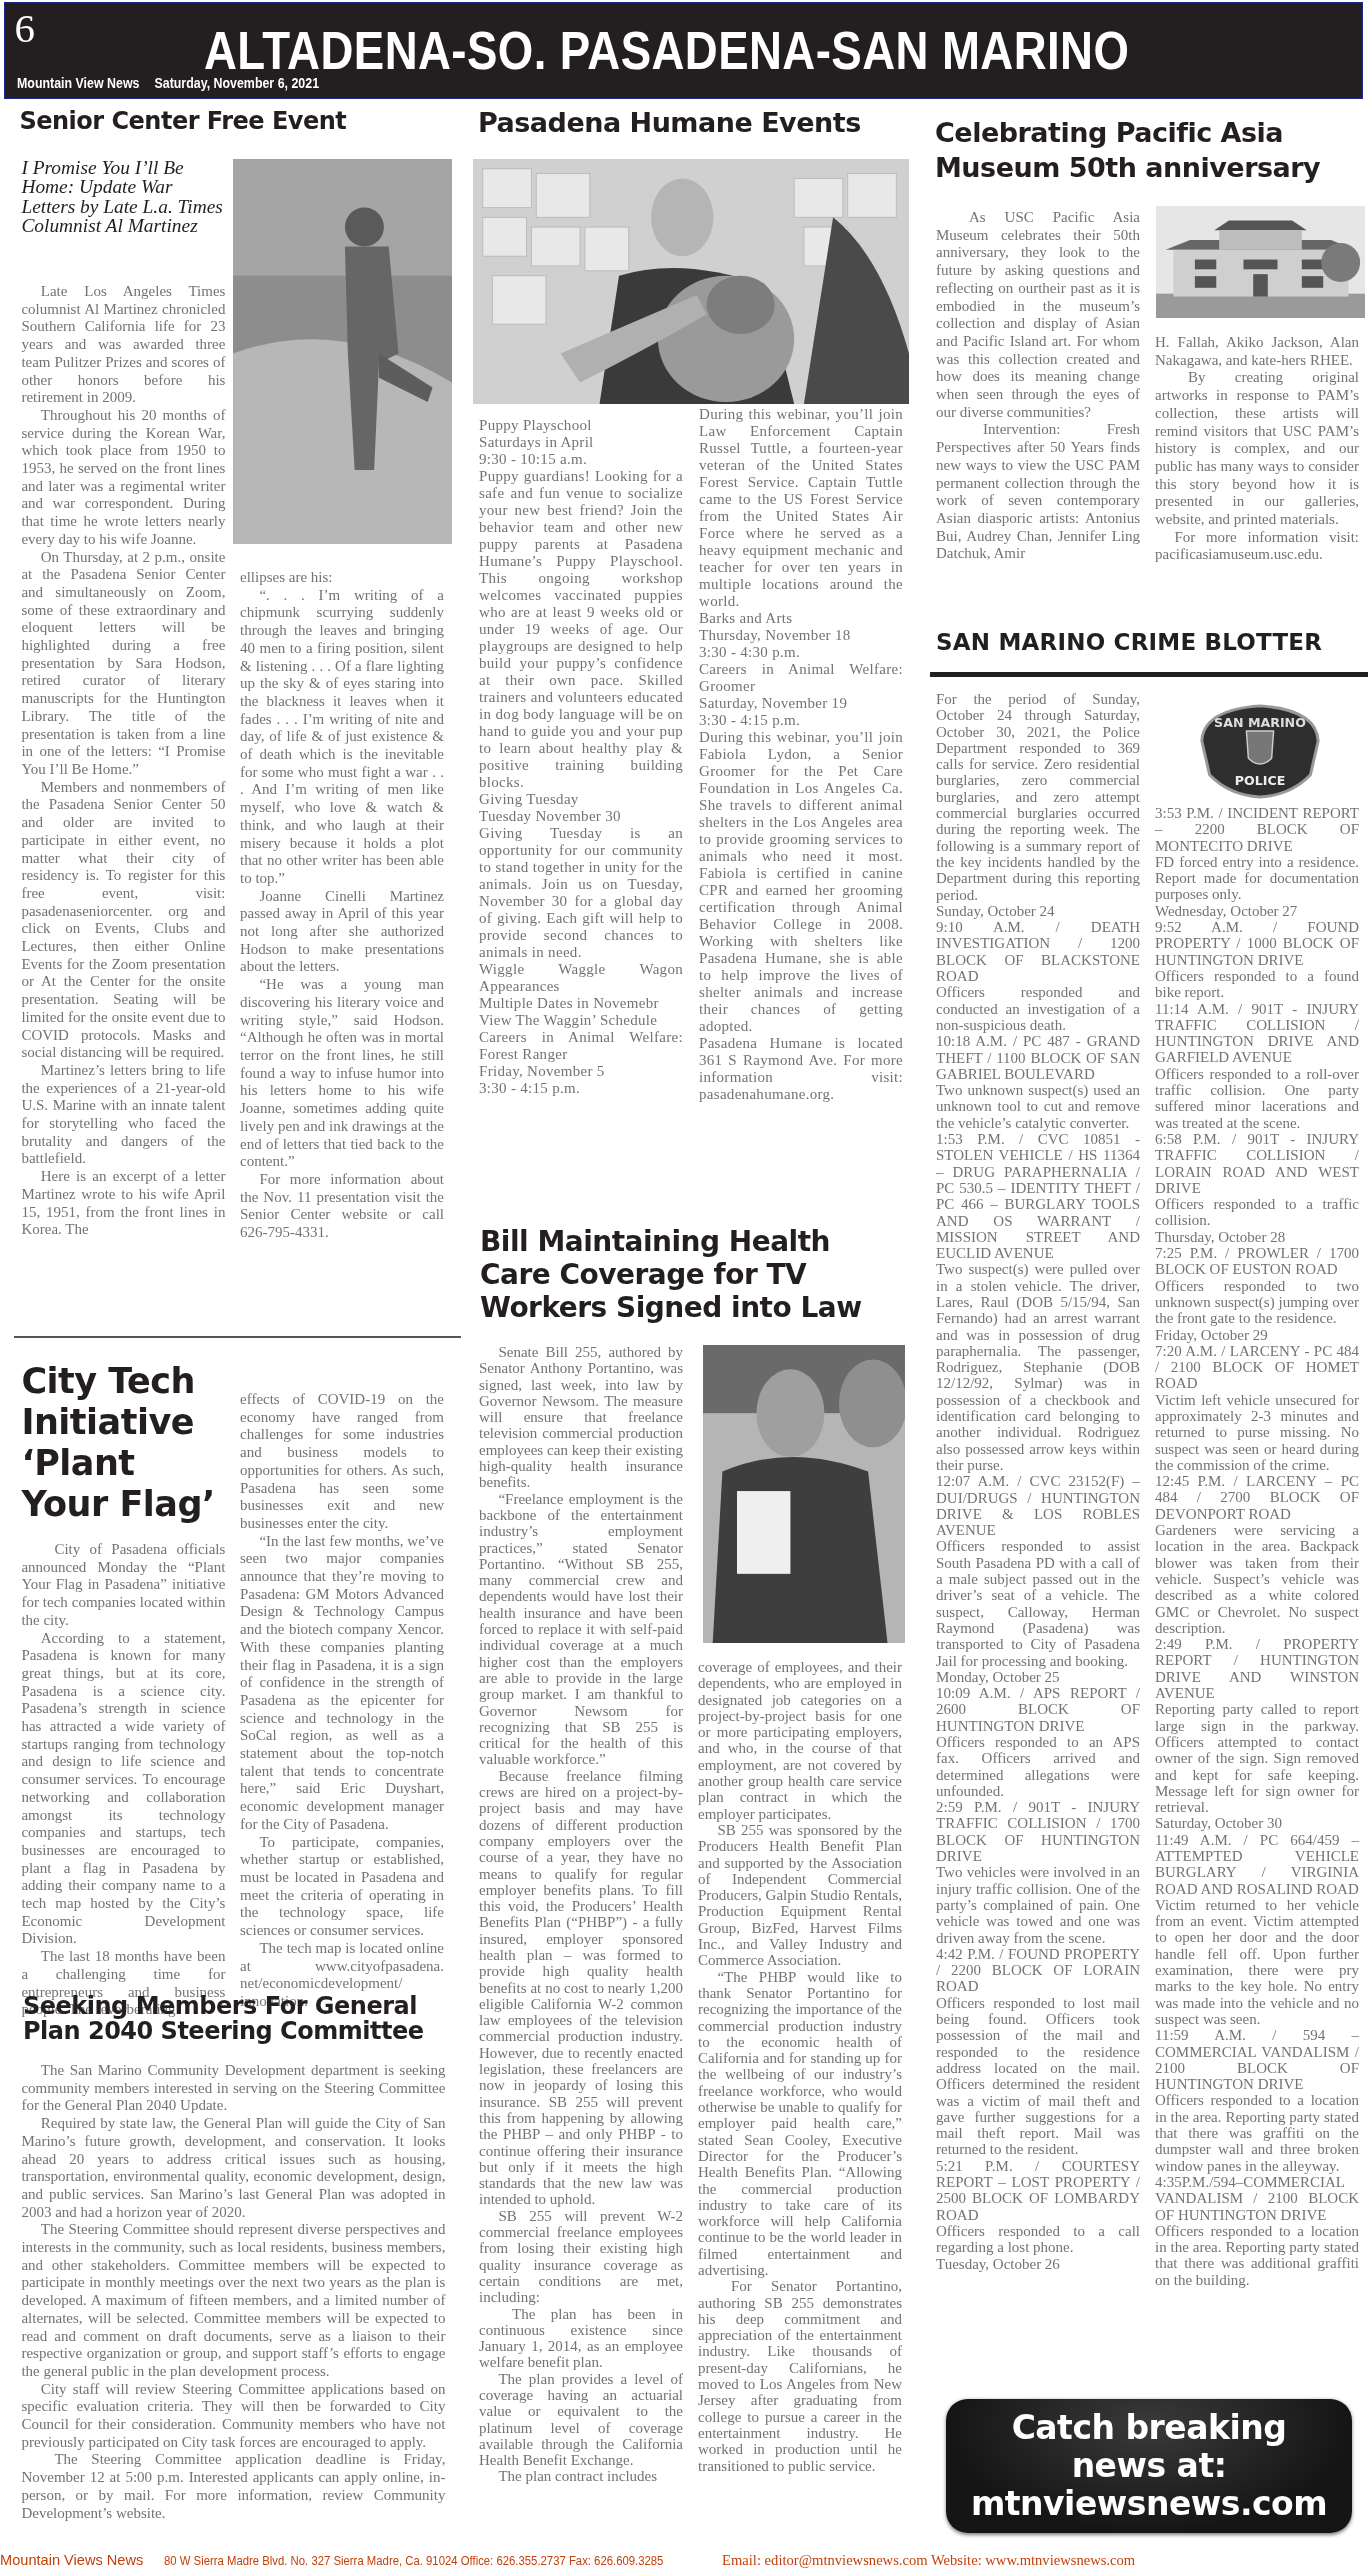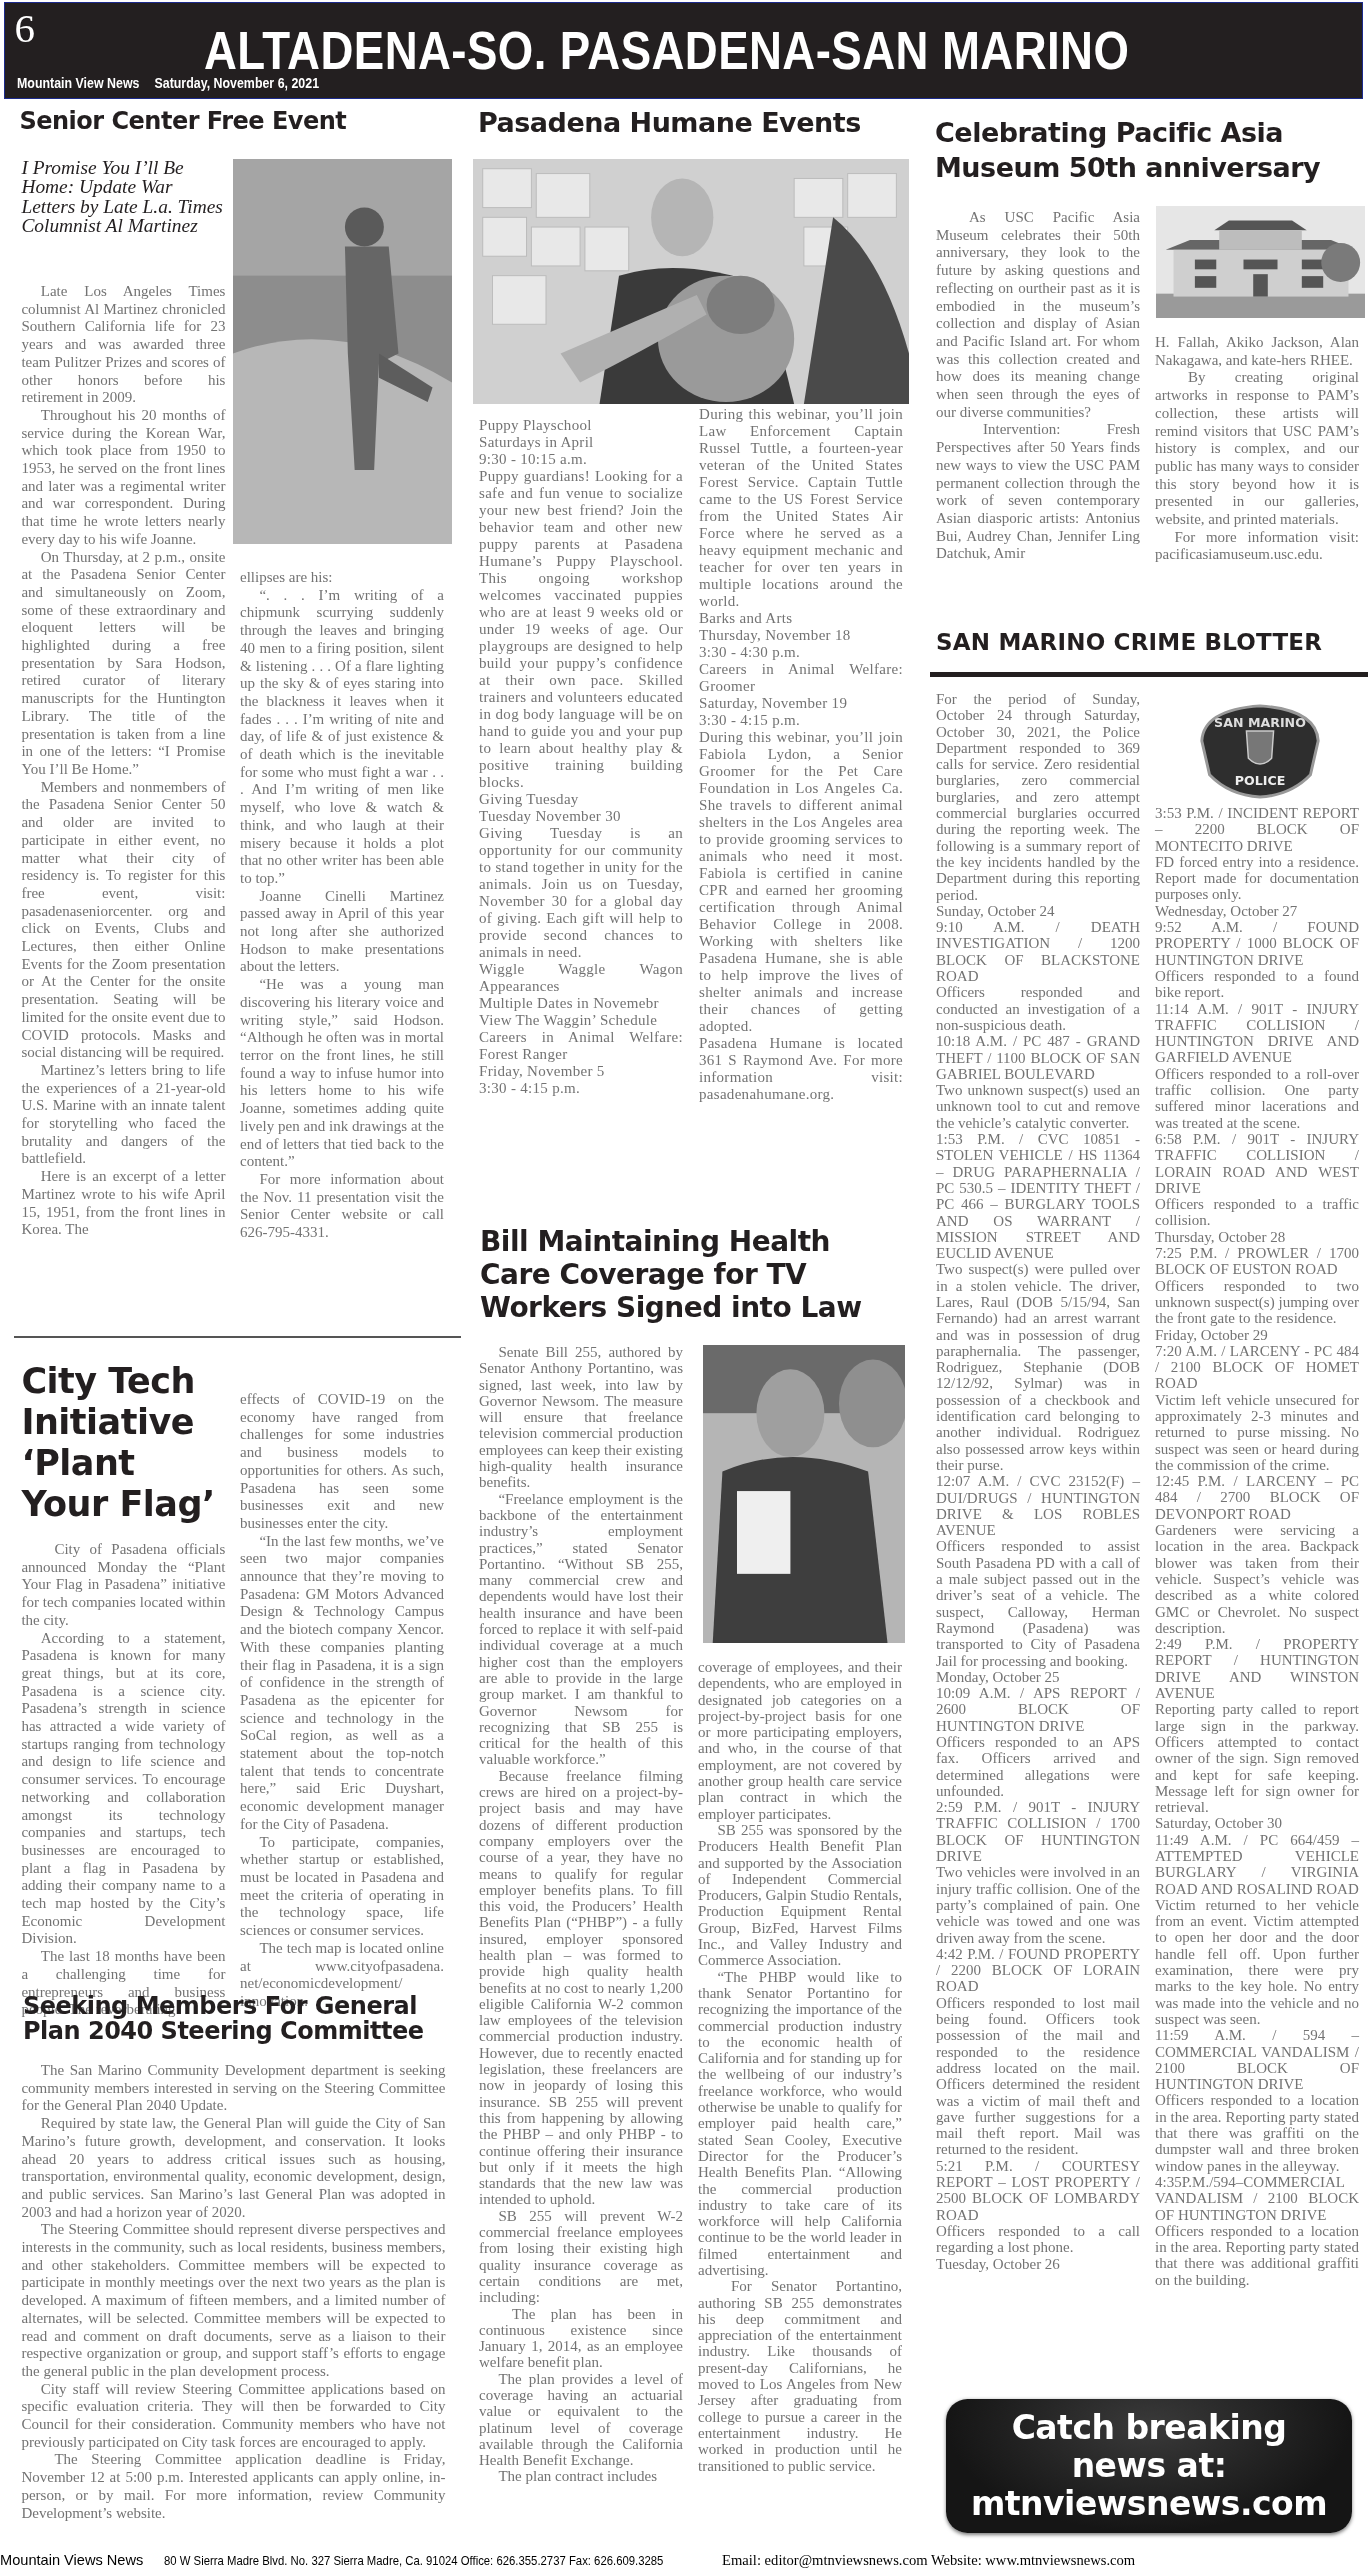--- a/index.html
+++ b/index.html
@@ -24,21 +24,21 @@
   .photo svg { width: 100%; height: 100%; display: block; }
 
   .rule { position: absolute; height: 1.9px; background: #555; }
   .rule.thick { height: 4.9px; background: #231f20; }
 
   .badge-art { position: absolute; }
 
   .promo { position: absolute; left: 946px; top: 2399px; width: 406px; height: 134px; background: radial-gradient(ellipse at 50% 20%, #3a3a3a 0%, #151515 70%); border-radius: 21.4px; box-shadow: 0 1.9px 3.9px rgba(0,0,0,0.5); display: flex; flex-direction: column; align-items: center; justify-content: center; }
   .promo div { color: #fff; font-family: "DejaVu Sans", sans-serif; font-weight: bold; font-size: 33px; line-height: 38px; letter-spacing: -0.5px; }
 
-  .footer { position: absolute; left: 0; top: 2552px; width: 1369px; height: 21.4px; white-space: nowrap; font-size: 12.6px; color: #000000; }
+  .footer { position: absolute; left: 0; top: 2552px; width: 1369px; height: 21.4px; white-space: nowrap; font-size: 12.6px; color: #c2410c; }
   .footer .f-name { font-family: "Liberation Sans", sans-serif; font-size: 14.6px; margin-right: 17.5px; }
   .footer .f-addr { font-family: "Liberation Sans", sans-serif; transform: scaleX(0.9); display: inline-block; transform-origin: left; }
   .footer .f-web { font-family: "Liberation Serif", serif; font-size: 14.6px; }
 </style>
 </head>
 <body>
 
 <div class="masthead">
   <div class="mh-page">6</div>
   <div class="mh-title">ALTADENA-SO. PASADENA-SAN MARINO</div>

